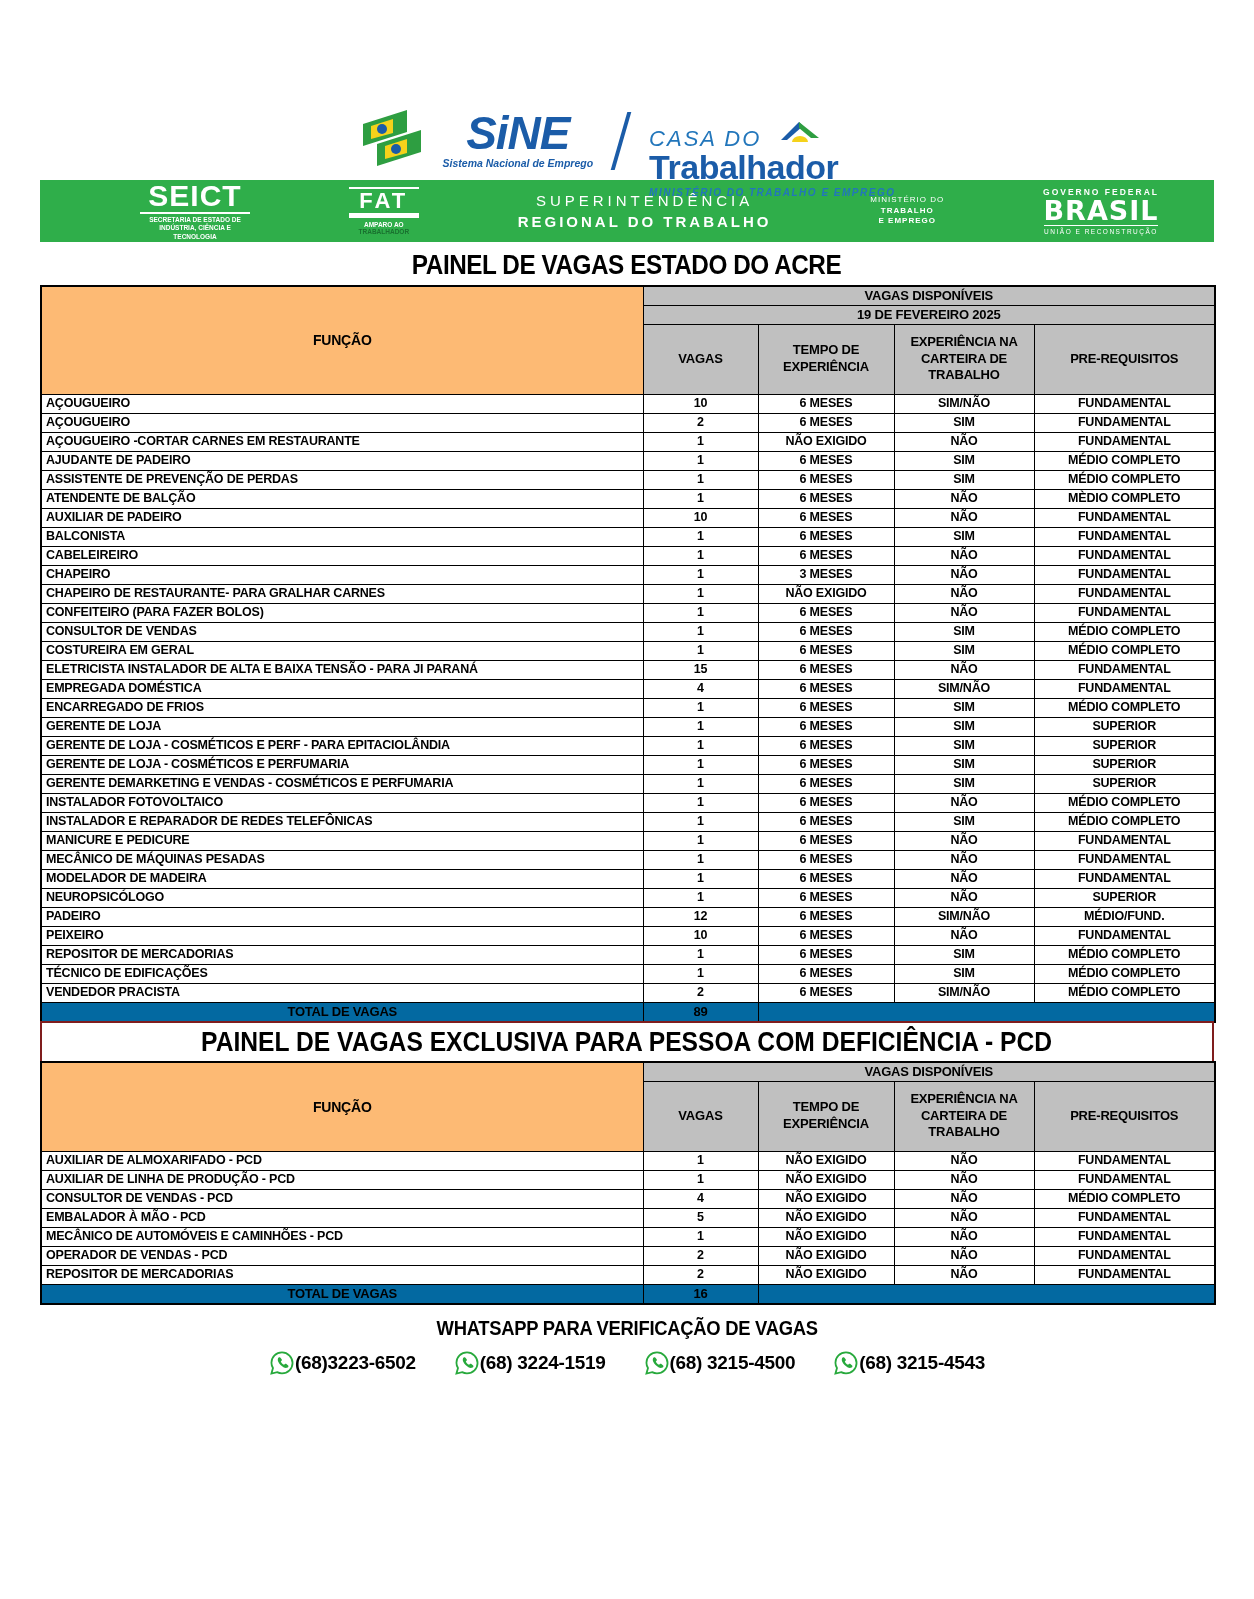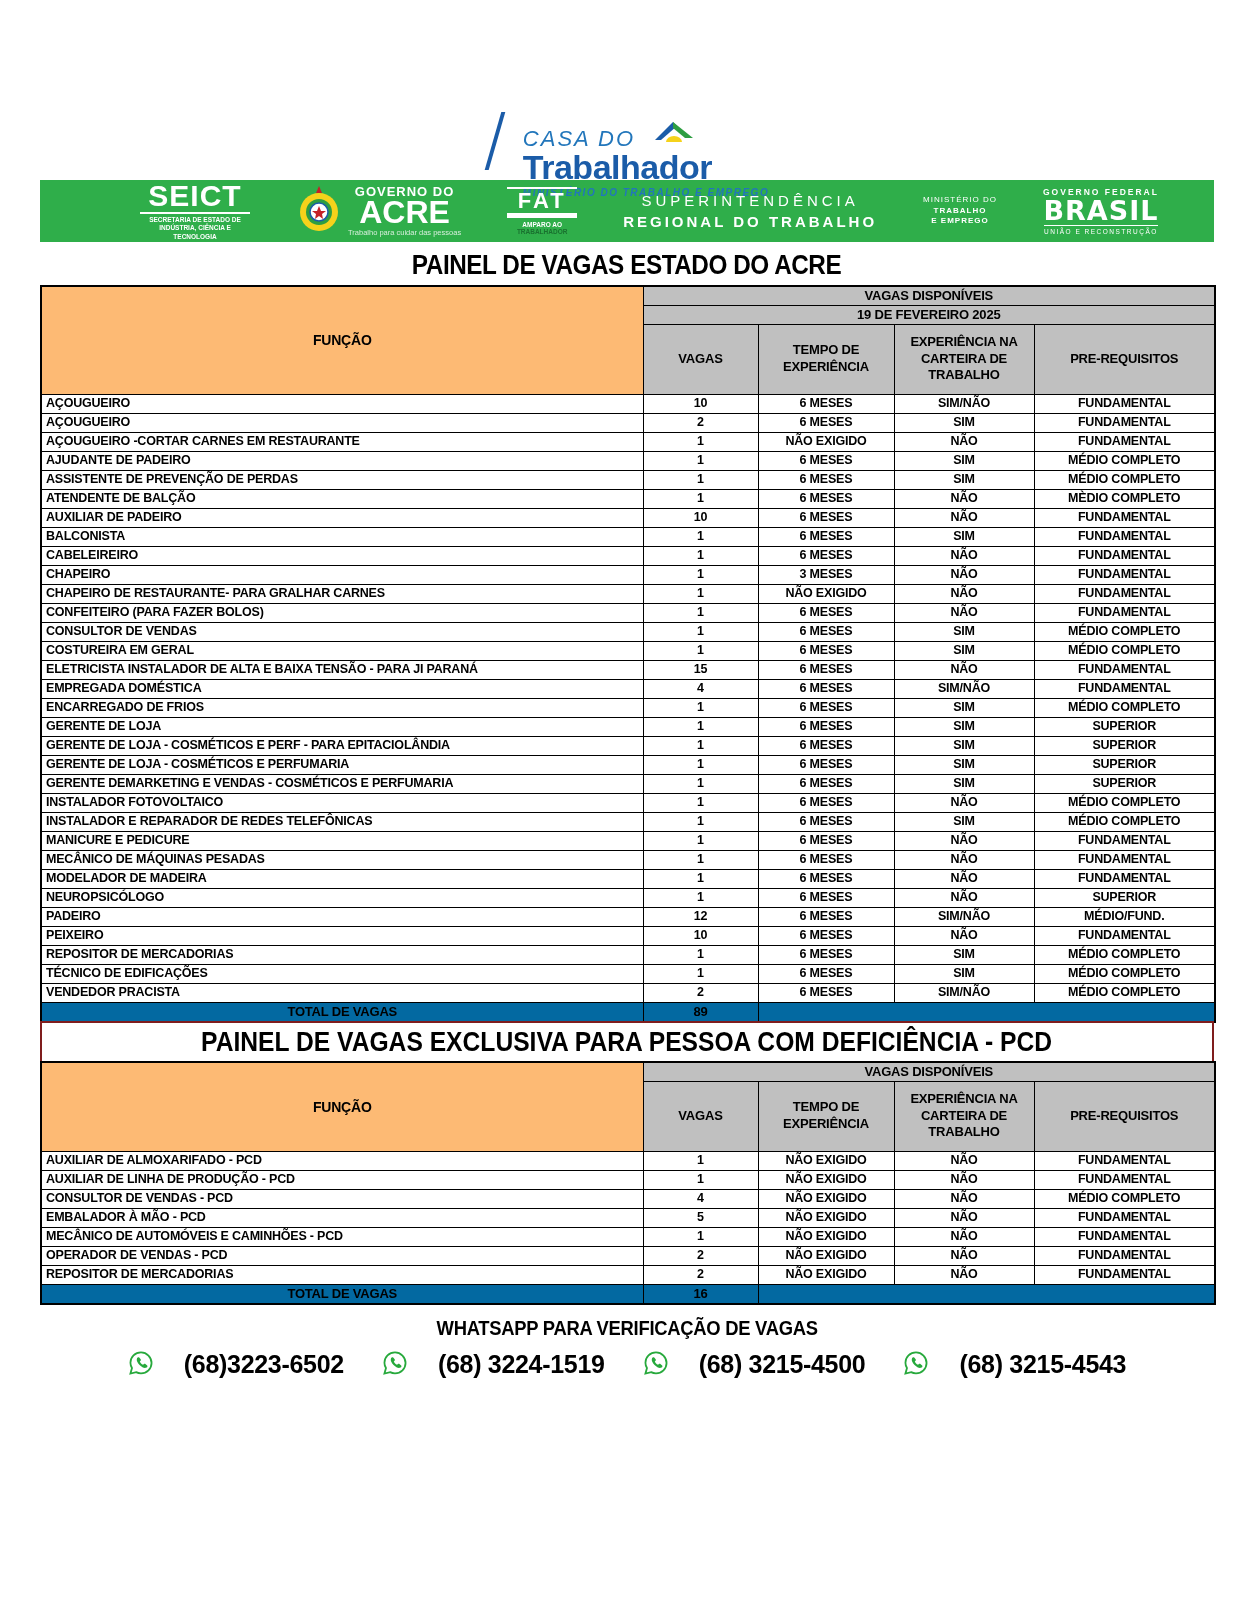--- a/index.html
+++ b/index.html
@@ -63,32 +63,48 @@
   th.sub { background:#c0c0c0; font-size:13px; height:70px; vertical-align:middle; line-height:1.3; padding:0 6px; }
   table.vagas tbody td { background:#fff; font-size:12.5px; height:19px; text-align:center; padding:1px 3px; line-height:1.05; }
   table.vagas tbody td.c-func { text-align:left; padding-left:4px; }
   tfoot td { background:#0369a1; font-size:13px; height:20px; text-align:center; }
 
   
   .footer { margin-top:12px; text-align:center; }
   .footer-title { font-size:20px; font-weight:bold; letter-spacing:-0.3px; }
   .footer-title .cond { display:inline-block; transform:scaleX(0.92); transform-origin:center; }
   .phones { display:flex; justify-content:center; align-items:center; gap:38px; margin-top:10px; }
-  .phone-item { display:flex; gap:30px; font-size:25px; font-weight:bold; letter-spacing:-0.3px; }
+  .phone-item { display:flex; align-items:center; gap:0; font-size:19px; font-weight:bold; letter-spacing:-0.3px; }
   .phone-item svg { display:block; }
 
   
   .roof-wrap { position:relative; top:-2px; }
 </style>
 </head>
 <body>
 
 <div class="page">
 
   <div class="logo-strip">
+    <div class="sine-group">
+      <span>
+        <svg width="78" height="66" viewBox="0 0 78 66">
+          <polygon points="4,18 48,4 48,26 4,40" fill="#2e9e41"></polygon>
+          <polygon points="12,20 34,13 34,27 12,33" fill="#f5d21b"></polygon>
+          <circle cx="23" cy="23" r="5" fill="#1b5ca8"></circle>
+          <polygon points="18,38 62,24 62,46 18,60" fill="#2e9e41"></polygon>
+          <polygon points="26,40 48,33 48,47 26,53" fill="#f5d21b"></polygon>
+          <circle cx="37" cy="43" r="5" fill="#1b5ca8"></circle>
+        </svg>
+      </span>
+      <span class="sine-text">
+        <span class="sine-word">SiNE</span>
+        <span class="sine-tag">Sistema Nacional de Emprego</span>
+      </span>
+    </div>
     <div class="logo-slash"></div>
     <div class="casa-group">
       <div class="casa-top">
         <span class="casa-line1">CASA DO</span>
         <span class="roof-wrap">
           <svg width="46" height="28" viewBox="0 0 46 28">
             <polygon points="4,24 22,6 26,10 10,24" fill="#1b5ca8"></polygon>
             <polygon points="22,6 42,22 34,22 22,12" fill="#2e9e41"></polygon>
             <path d="M15 26 a8 6 0 0 1 16 0 z" fill="#f5d21b"></path>
           </svg>
@@ -97,36 +113,20 @@
       <span class="casa-line2">Trabalhador</span>
       <span class="casa-line3">MINISTÉRIO DO TRABALHO E EMPREGO</span>
     </div>
   </div>
 
   <div class="content">
     <div class="banner">
       <div class="seg">
         <div class="seict-acronym">SEICT</div>
         <div class="seict-sub">SECRETARIA DE ESTADO DE INDÚSTRIA, CIÊNCIA E TECNOLOGIA</div>
-      </div>
-      <div class="seg acre-seg">
-        <span>
-          <svg width="46" height="50" viewBox="0 0 46 50">
-            <polygon points="23,2 26,9 20,9" fill="#c42127"></polygon>
-            <circle cx="23" cy="28" r="19" fill="#f5d21b"></circle>
-            <circle cx="23" cy="28" r="13" fill="#2e9e41"></circle>
-            <circle cx="23" cy="28" r="9" fill="#ffffff" stroke="#1b5ca8" stroke-width="1.5"></circle>
-            <polygon points="23,22 25,27 30,27 26,30 27,35 23,32 19,35 20,30 16,27 21,27" fill="#c42127"></polygon>
-          </svg>
-        </span>
-        <span class="acre-text">
-          <span class="acre-l1">GOVERNO DO</span>
-          <span class="acre-l2">ACRE</span>
-          <span class="acre-tag">Trabalho para cuidar das pessoas</span>
-        </span>
       </div>
       <div class="seg fat-seg">
         <div class="fat-rule-top"></div>
         <div class="fat-word">FAT</div>
         <div class="fat-rule-bot"></div>
         <div class="fat-sub1">AMPARO AO</div>
         <div class="fat-sub2">TRABALHADOR</div>
       </div>
       <div class="seg srt-seg">
         <div class="srt-l1">SUPERINTENDÊNCIA</div>

